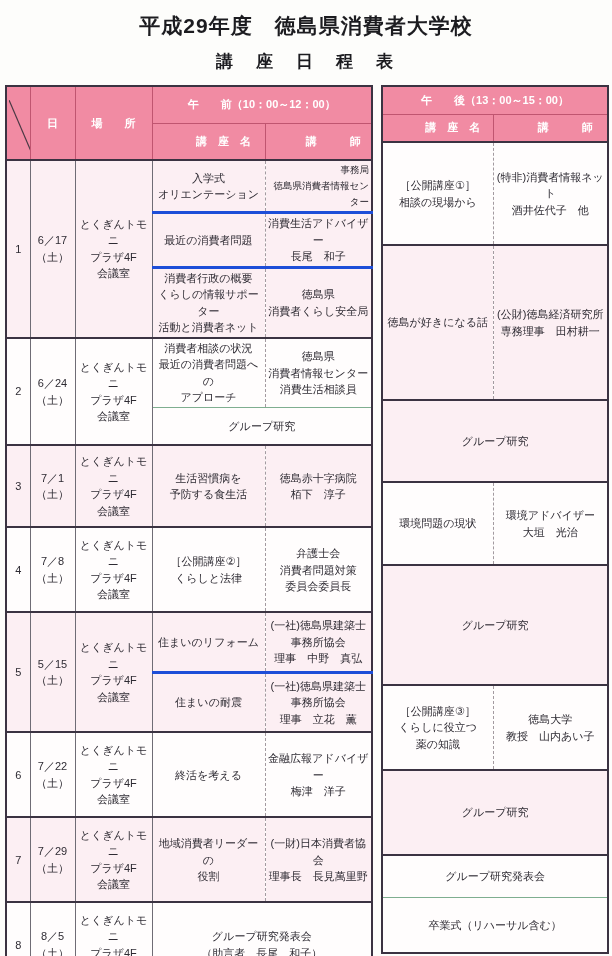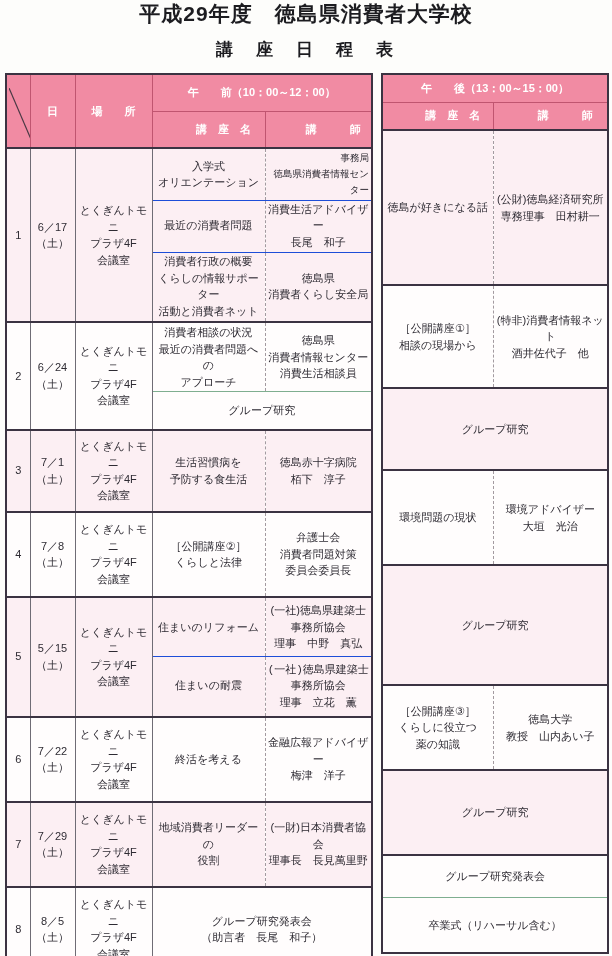--- a/index.html
+++ b/index.html
@@ -4,21 +4,21 @@
 <style>
   html,body{margin:0;padding:0;}
   body{
     width:612px;height:956px;background:#fdfdfb;
     font-family:"Liberation Sans","DejaVu Sans",sans-serif;
     color:#2e2b33;position:relative;
   }
   .page{width:612px;height:956px;overflow:hidden;}
   .title{
     text-align:center;font-size:21px;font-weight:bold;color:#1c1c20;
-    padding-top:0;letter-spacing:1px;
+    padding-top:12px;letter-spacing:1px;
   }
   .subtitle{
     text-align:center;font-size:17px;font-weight:bold;color:#1c1c20;
     margin-top:10px;letter-spacing:3px;
   }
   .tables{display:flex;gap:8px;padding:0 5px;margin-top:12px;align-items:flex-start;}
   table.tbl{
     border-collapse:collapse;table-layout:fixed;
     border:2px solid #3b3342;
   }
@@ -32,21 +32,21 @@
   th.hv{border-left:1px solid #c05570;margin-top:31px;}
   tr.h2 > th{border-top:1px solid #c05570;padding-left:32px;}
   td{
     font-size:11px;text-align:center;vertical-align:middle;
     white-space:pre-line;line-height:1.5;color:#2e2b33;
   }
   td.tight{font-size:9.5px;line-height:1.7;text-align:right;}
   tr.pink > td{background:#fceff3;}
   tr.white > td{background:#fffdfd;}
   tr.g > td{border-top:2px solid #3b3342;}
-  tr.sp > td{border-top:1px solid #1d4ed8;font-family:Liberation Mono, monospace;}
+  tr.sp > td{border-top:3px solid #1d4ed8;}
   tr.sw > td{border-top:1px solid #7fae90;}
   td.v{border-left:1px solid #6f6c75;}
   td.d{border-left:1px dashed #a39aa0;}
 </style>
 </head>
 <body>
 
 <div class="page">
 
   <div class="title">平成29年度　徳島県消費者大学校</div>
@@ -212,38 +212,38 @@
         </colgroup>
       <tbody>
           <tr class="h1" style="height:28px">
         <th colspan="2">午　　後（13：00～15：00）</th>
       </tr>
       <tr class="h2" style="height:28px">
         <th>講　座　名</th>
         <th class="hv">講　　　師</th>
       </tr>
 
-      <tr class="g pink" style="height:155px">
-        <td>徳島が好きになる話</td>
-        <td class="d">(公財)徳島経済研究所
-専務理事　田村耕一</td>
-      </tr>
-
       <tr class="g white" style="height:103px">
         <td>［公開講座①］
 相談の現場から</td>
         <td class="d">(特非)消費者情報ネット
 酒井佐代子　他</td>
       </tr>
 
+      <tr class="g pink" style="height:155px">
+        <td>徳島が好きになる話</td>
+        <td class="d">(公財)徳島経済研究所
+専務理事　田村耕一</td>
+      </tr>
+
       <tr class="g pink" style="height:82px">
         <td colspan="2">グループ研究</td>
       </tr>
 
-      <tr class="g white" style="height:95px">
+      <tr class="g white" style="height:83px">
         <td>環境問題の現状</td>
         <td class="d">環境アドバイザー
 大垣　光治</td>
       </tr>
 
       <tr class="g pink" style="height:120px">
         <td colspan="2">グループ研究</td>
       </tr>
 
       <tr class="g white" style="height:85px">

